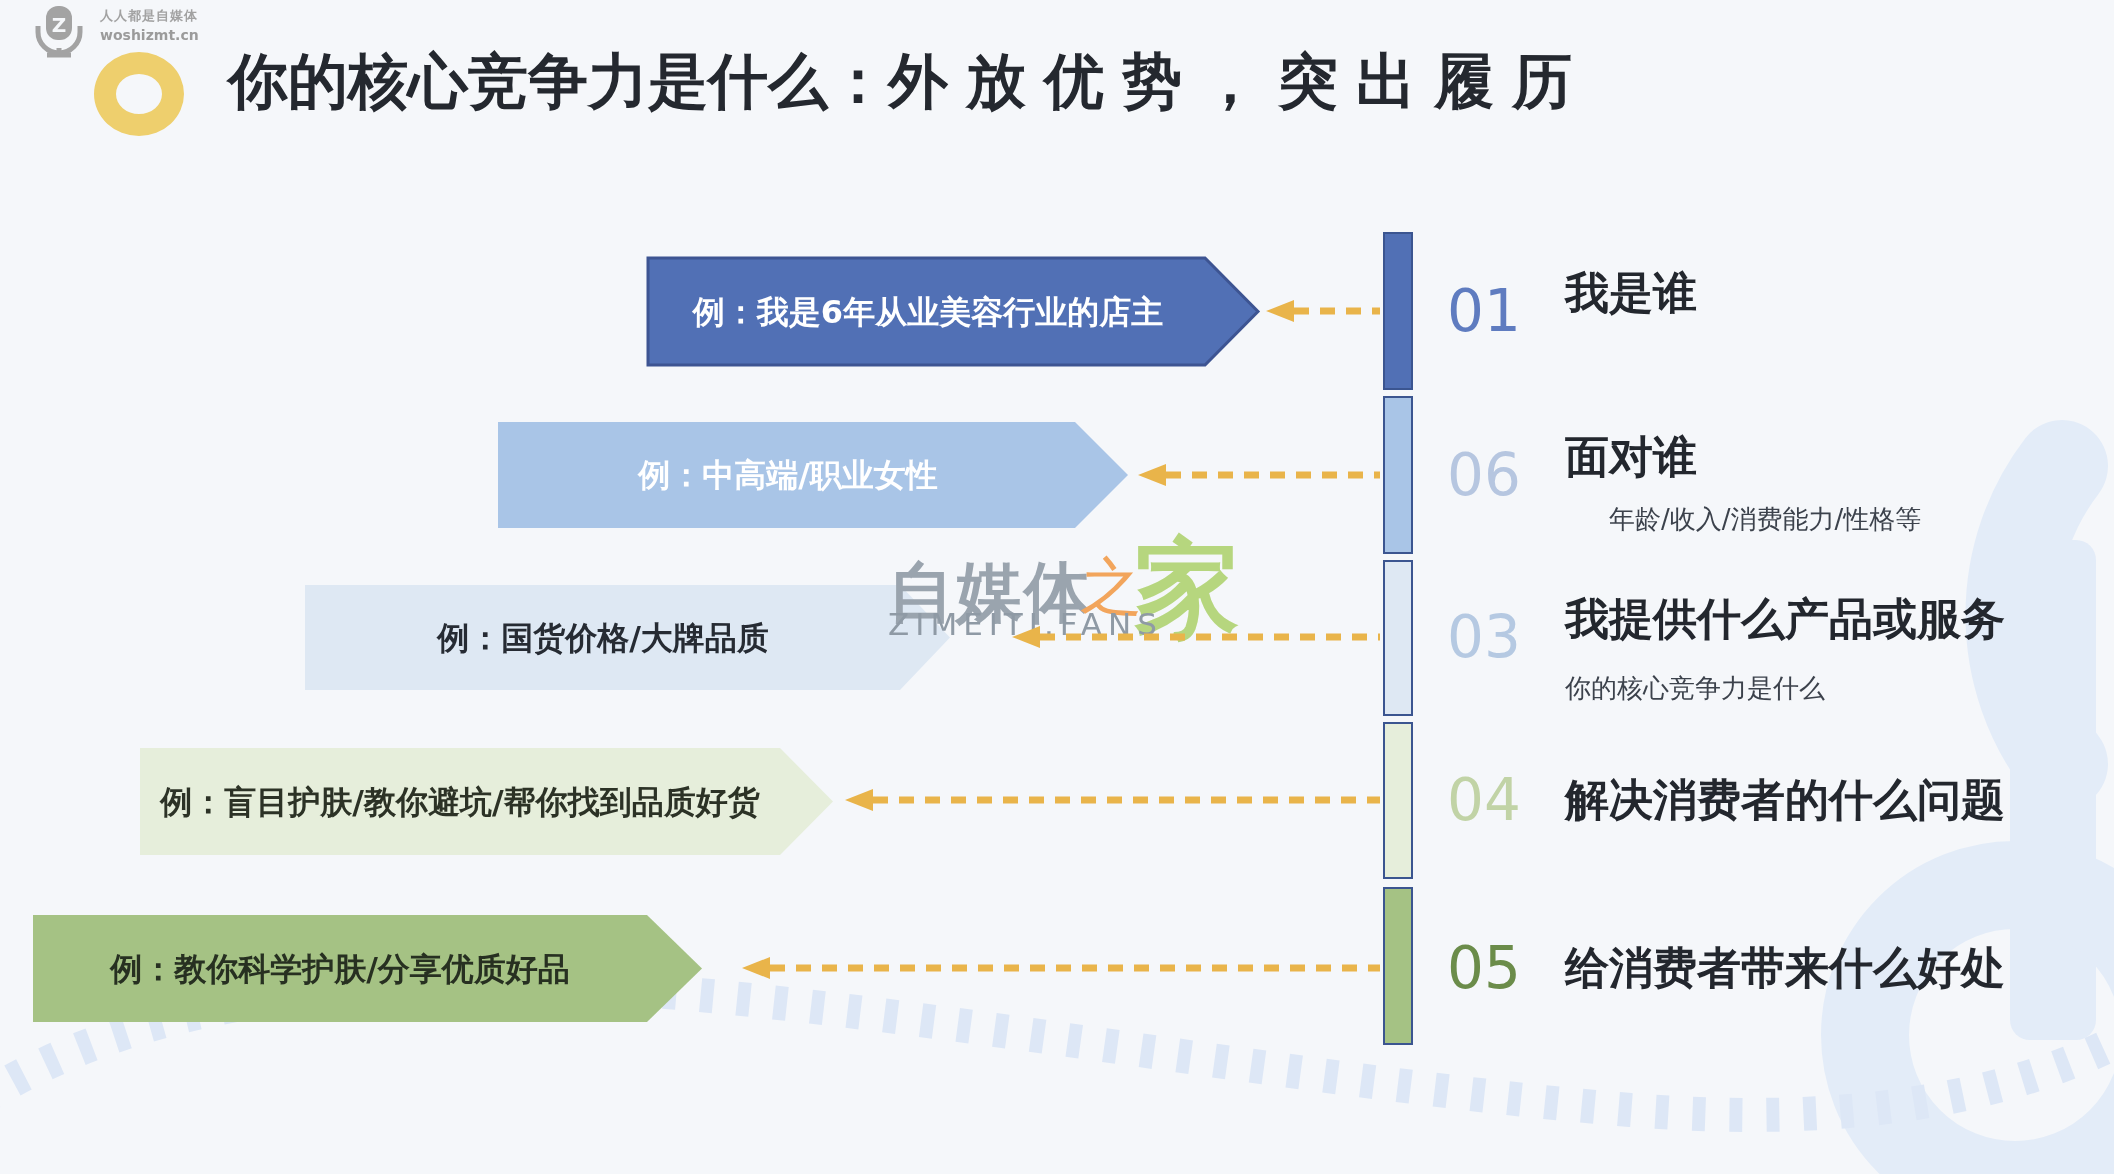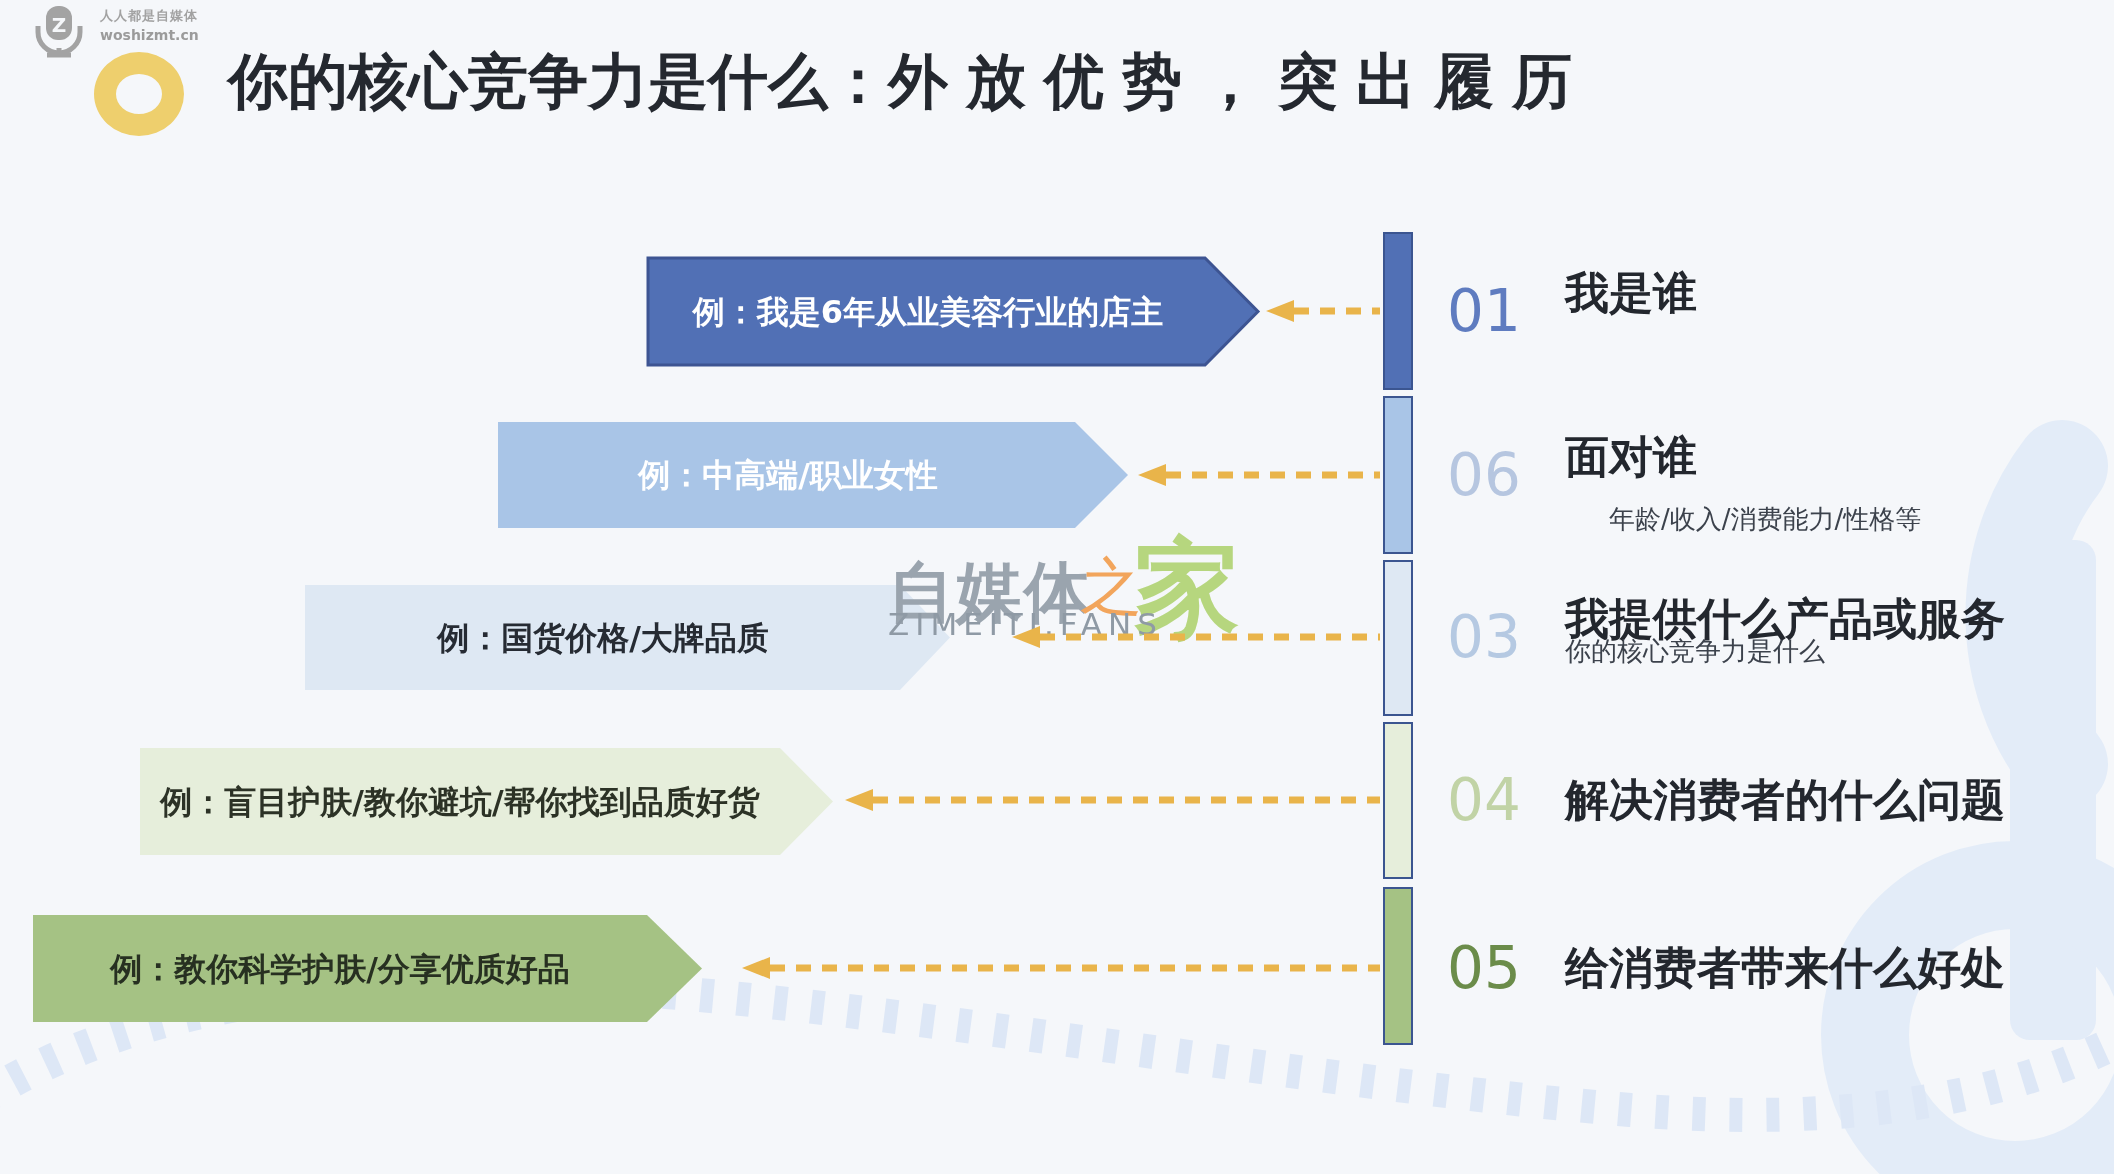--- a/index.html
+++ b/index.html
@@ -114,21 +114,21 @@
 
   <div class="abs num" style="top:273px;color:#5f7cc0;">01</div>
   <div class="abs row-title" style="top:267px;">我是谁</div>
 
   <div class="abs num" style="top:437px;color:#b6c6e0;">06</div>
   <div class="abs row-title" style="top:431px;">面对谁</div>
   <div class="abs row-sub" style="top:499px;margin-left:44px;">年龄/收入/消费能力/性格等</div>
 
   <div class="abs num" style="top:599px;color:#b5c9e2;">03</div>
   <div class="abs row-title" style="top:593px;">我提供什么产品或服务</div>
-  <div class="abs row-sub" style="top:633px;font-family:Liberation Mono, monospace;">你的核心竞争力是什么</div>
+  <div class="abs row-sub" style="top:668px;">你的核心竞争力是什么</div>
 
   <div class="abs num" style="top:762px;color:#c1d3a6;">04</div>
   <div class="abs row-title" style="top:774px;">解决消费者的什么问题</div>
 
   <div class="abs num" style="top:930px;color:#6b8c4a;">05</div>
   <div class="abs row-title" style="top:942px;">给消费者带来什么好处</div>
 
 </div>
 
 </body></html>

